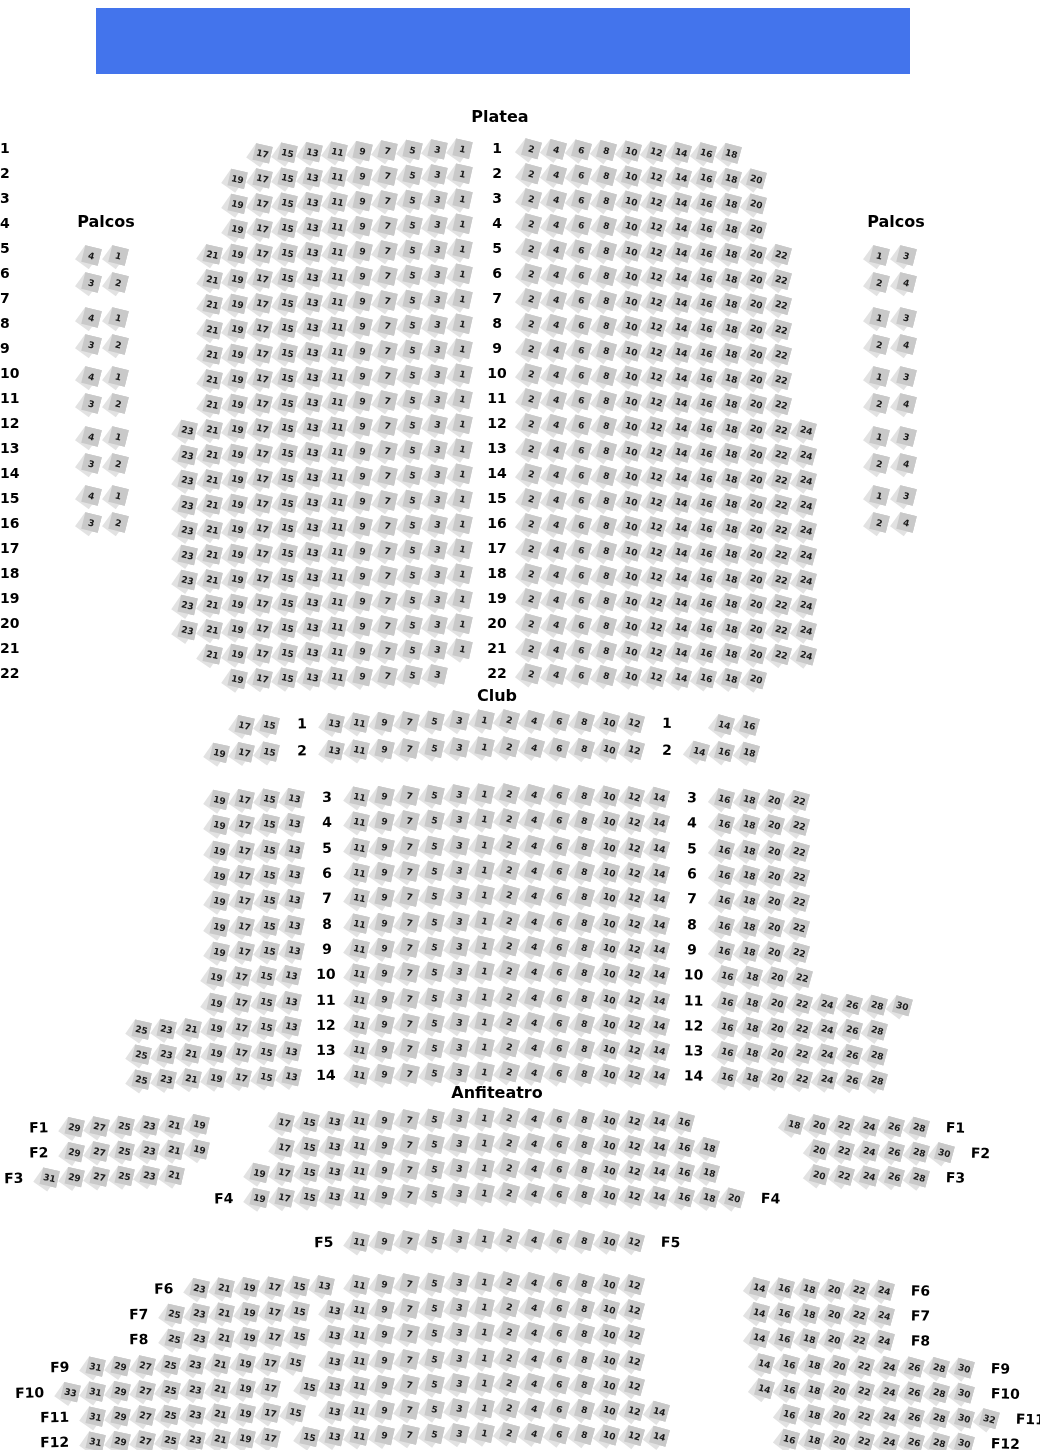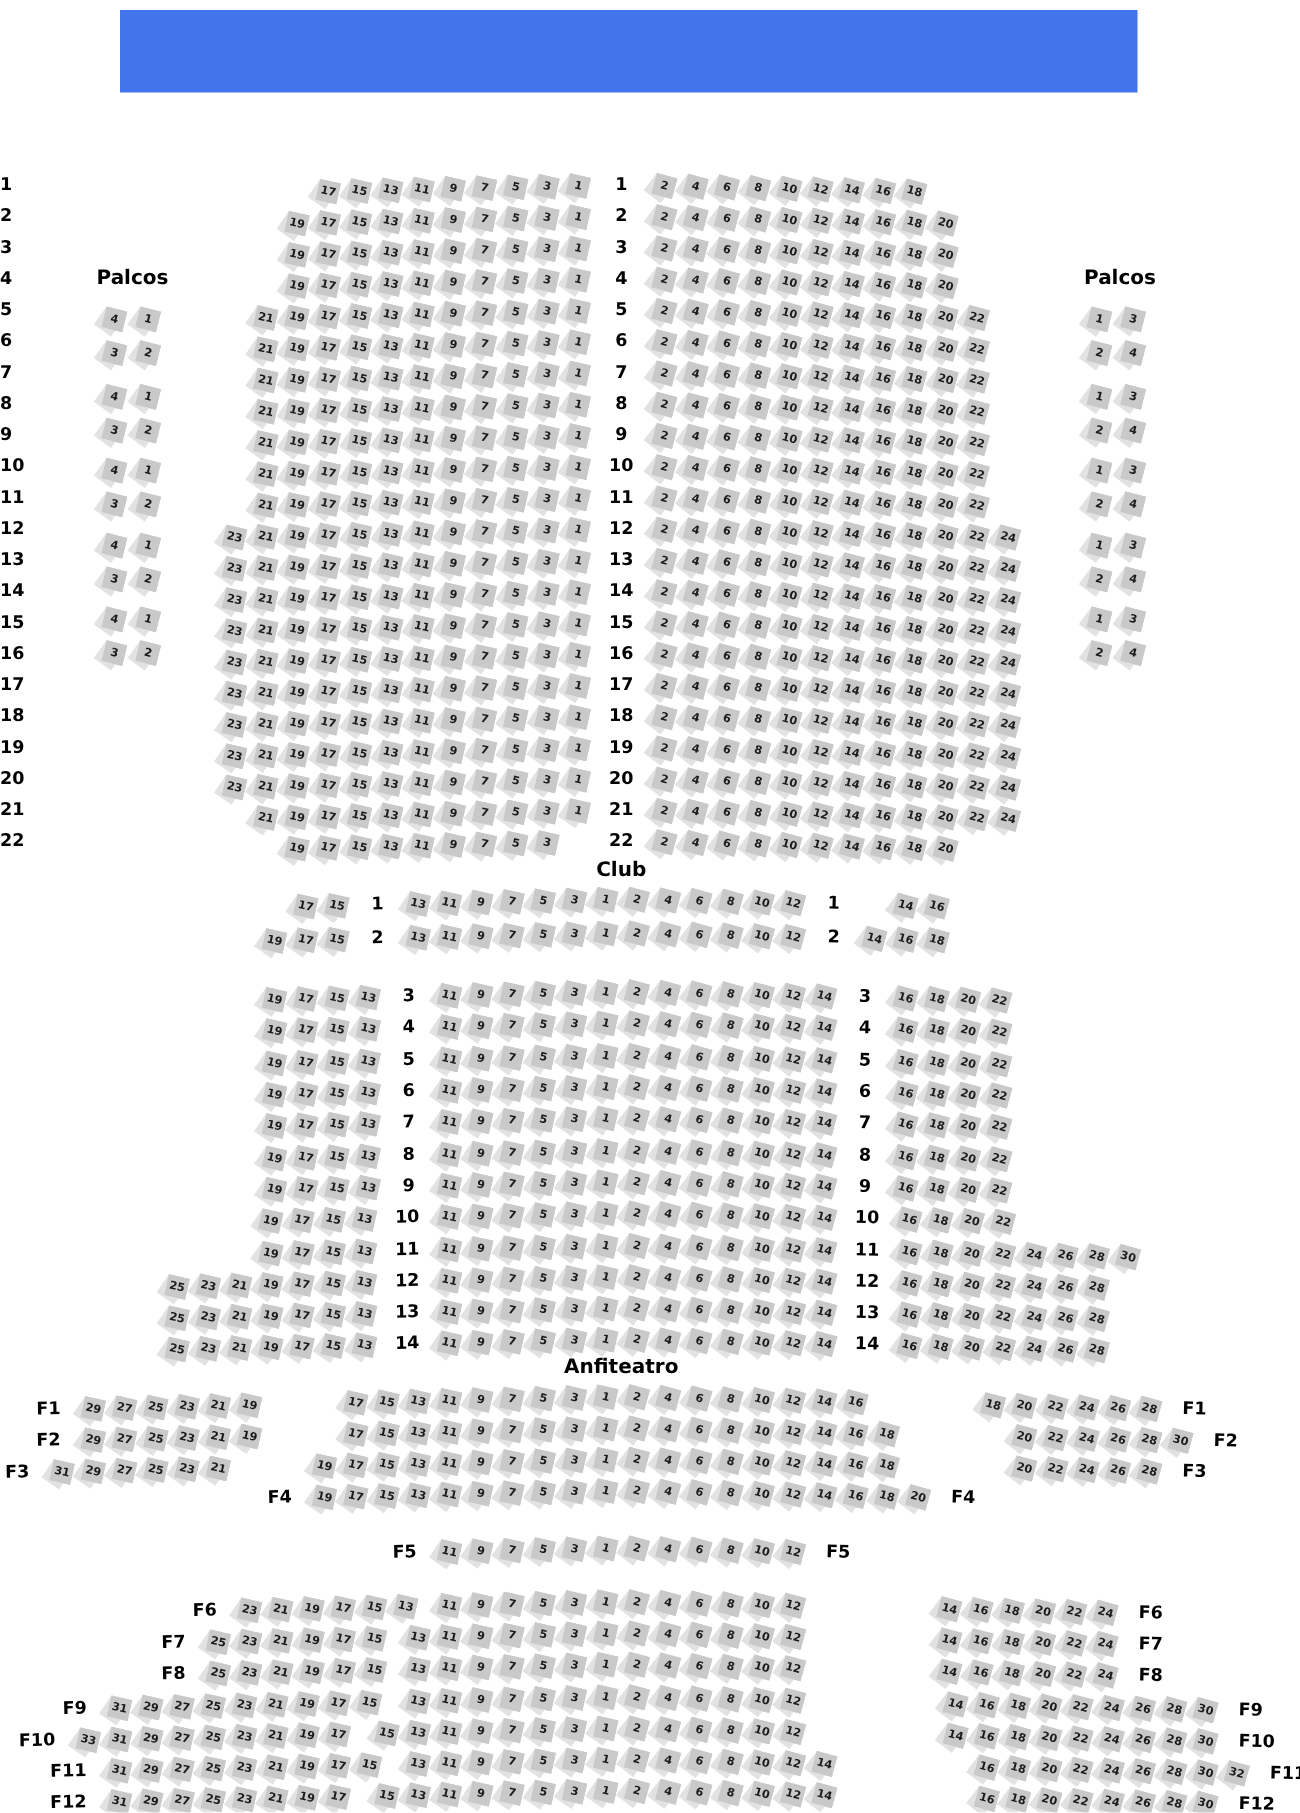--- a/index.html
+++ b/index.html
@@ -30,20 +30,21 @@
   .palco{position:absolute;}
   .prow{display:flex;margin-bottom:10px;}
   .prow .seat{margin:0 5px;}
 </style>
 <style>.seat{background:#c9c9c9;color:#1b1b1b;}.seat::before{background:#e2e2e2;}</style></head>
 <body>
 
 <div class="wrap">
   <div class="stage" id="stage" style="background: rgb(67, 116, 236);"></div>
 
+  <div class="sec-title" style="left:0;top:107px;width:1000px;">Platea</div>
   <div class="sec-title" style="left:74px;top:212px;width:64px;">Palcos</div>
   <div class="sec-title" style="left:864px;top:212px;width:64px;">Palcos</div>
   <div class="sec-title" style="left:0;top:686px;width:994px;">Club</div>
   <div class="sec-title" style="left:0;top:1083px;width:994px;">Anfiteatro</div>
 
   <div id="palcos-left">
       <div class="palco" style="left: 78px; top: 247px;">
         <div class="prow">
           <div class="seat">
             <span>4</span>

